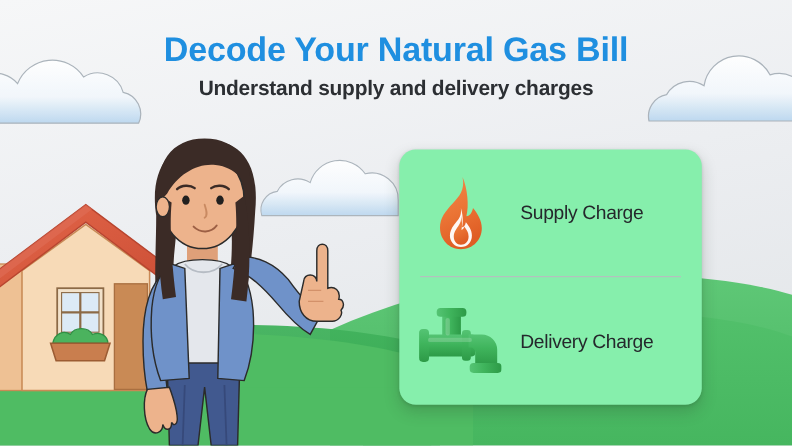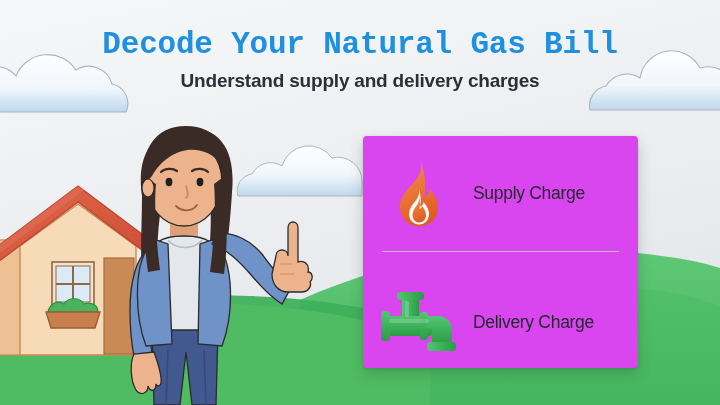--- a/index.html
+++ b/index.html
@@ -10,21 +10,21 @@
   }
   #stage{position:relative;width:720px;height:405px;overflow:hidden;}
   #bgsvg{position:absolute;left:0;top:0;width:720px;height:405px;}
 
   
   .title-wrap{
     position:absolute;left:0;top:28px;width:720px;text-align:center;
     pointer-events:none;
   }
   .title{
-    font-family:Liberation Mono, monospace;
+    font-family:Liberation Sans, sans-serif;
     font-weight:bold;
     font-size:31px;
     letter-spacing:-0.2px;
     color:#1f8fe0;
     margin:0;
     line-height:1.1;
   }
   .subtitle{
     font-family:"Liberation Sans", sans-serif;
     font-size:19px;
@@ -33,31 +33,31 @@
     line-height:1.1;
     letter-spacing:-0.2px;
     font-weight:bold;
   }
 
   
   .card{
     position:absolute;
     left:363px;top:136px;
     width:275px;height:232px;
-    background:#d946ef;
-    border-radius:4px;
+    background:#86efac;
+    border-radius:15px;
     box-shadow:0 6px 14px rgba(40,55,40,0.22), 0 1px 3px rgba(0,0,0,0.12);
     box-sizing:border-box;
   }
   .card-row{
     position:absolute;left:0;width:275px;height:115px;
     display:flex;align-items:center;
   }
   .row-supply{top:0;}
-  .row-delivery{top:117px;margin-top:12px;}
+  .row-delivery{top:117px;}
   .icon-cell{
     width:110px;height:115px;
     display:flex;align-items:center;justify-content:center;
     flex:none;
   }
   .row-label{
     font-family:"Liberation Sans", sans-serif;
     font-size:17.5px;
     color:#25282c;
     letter-spacing:-0.3px;

